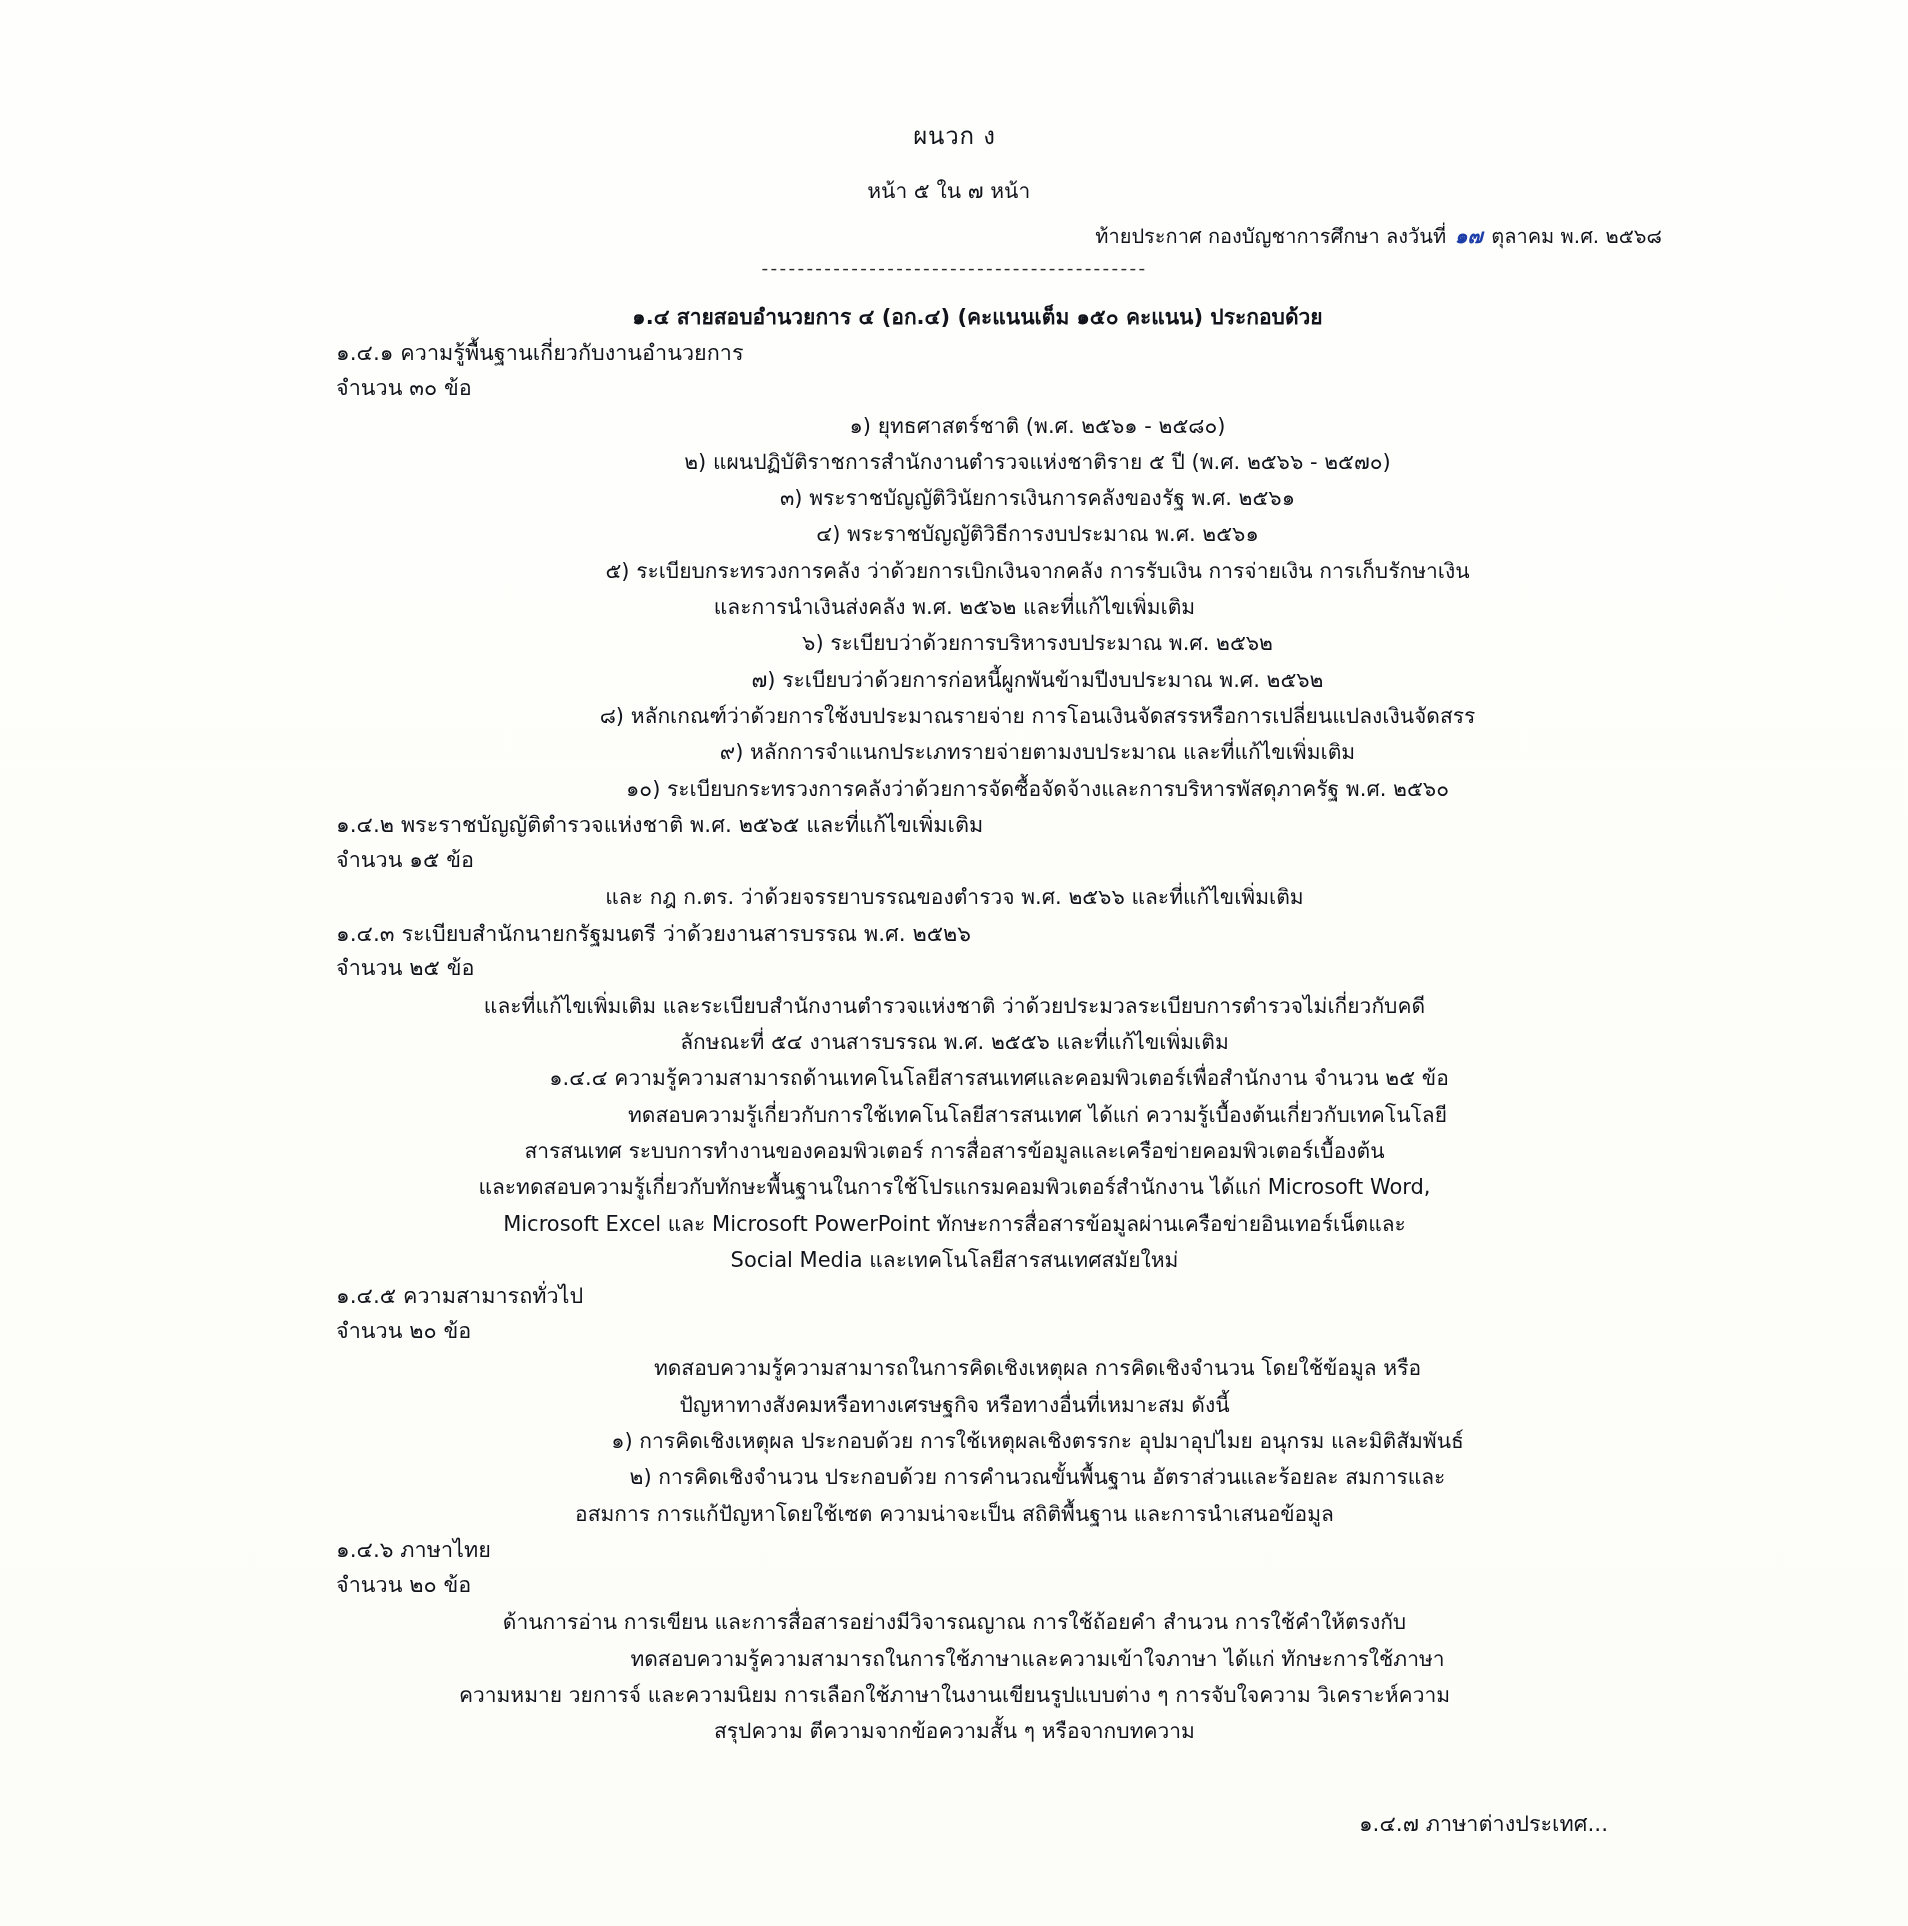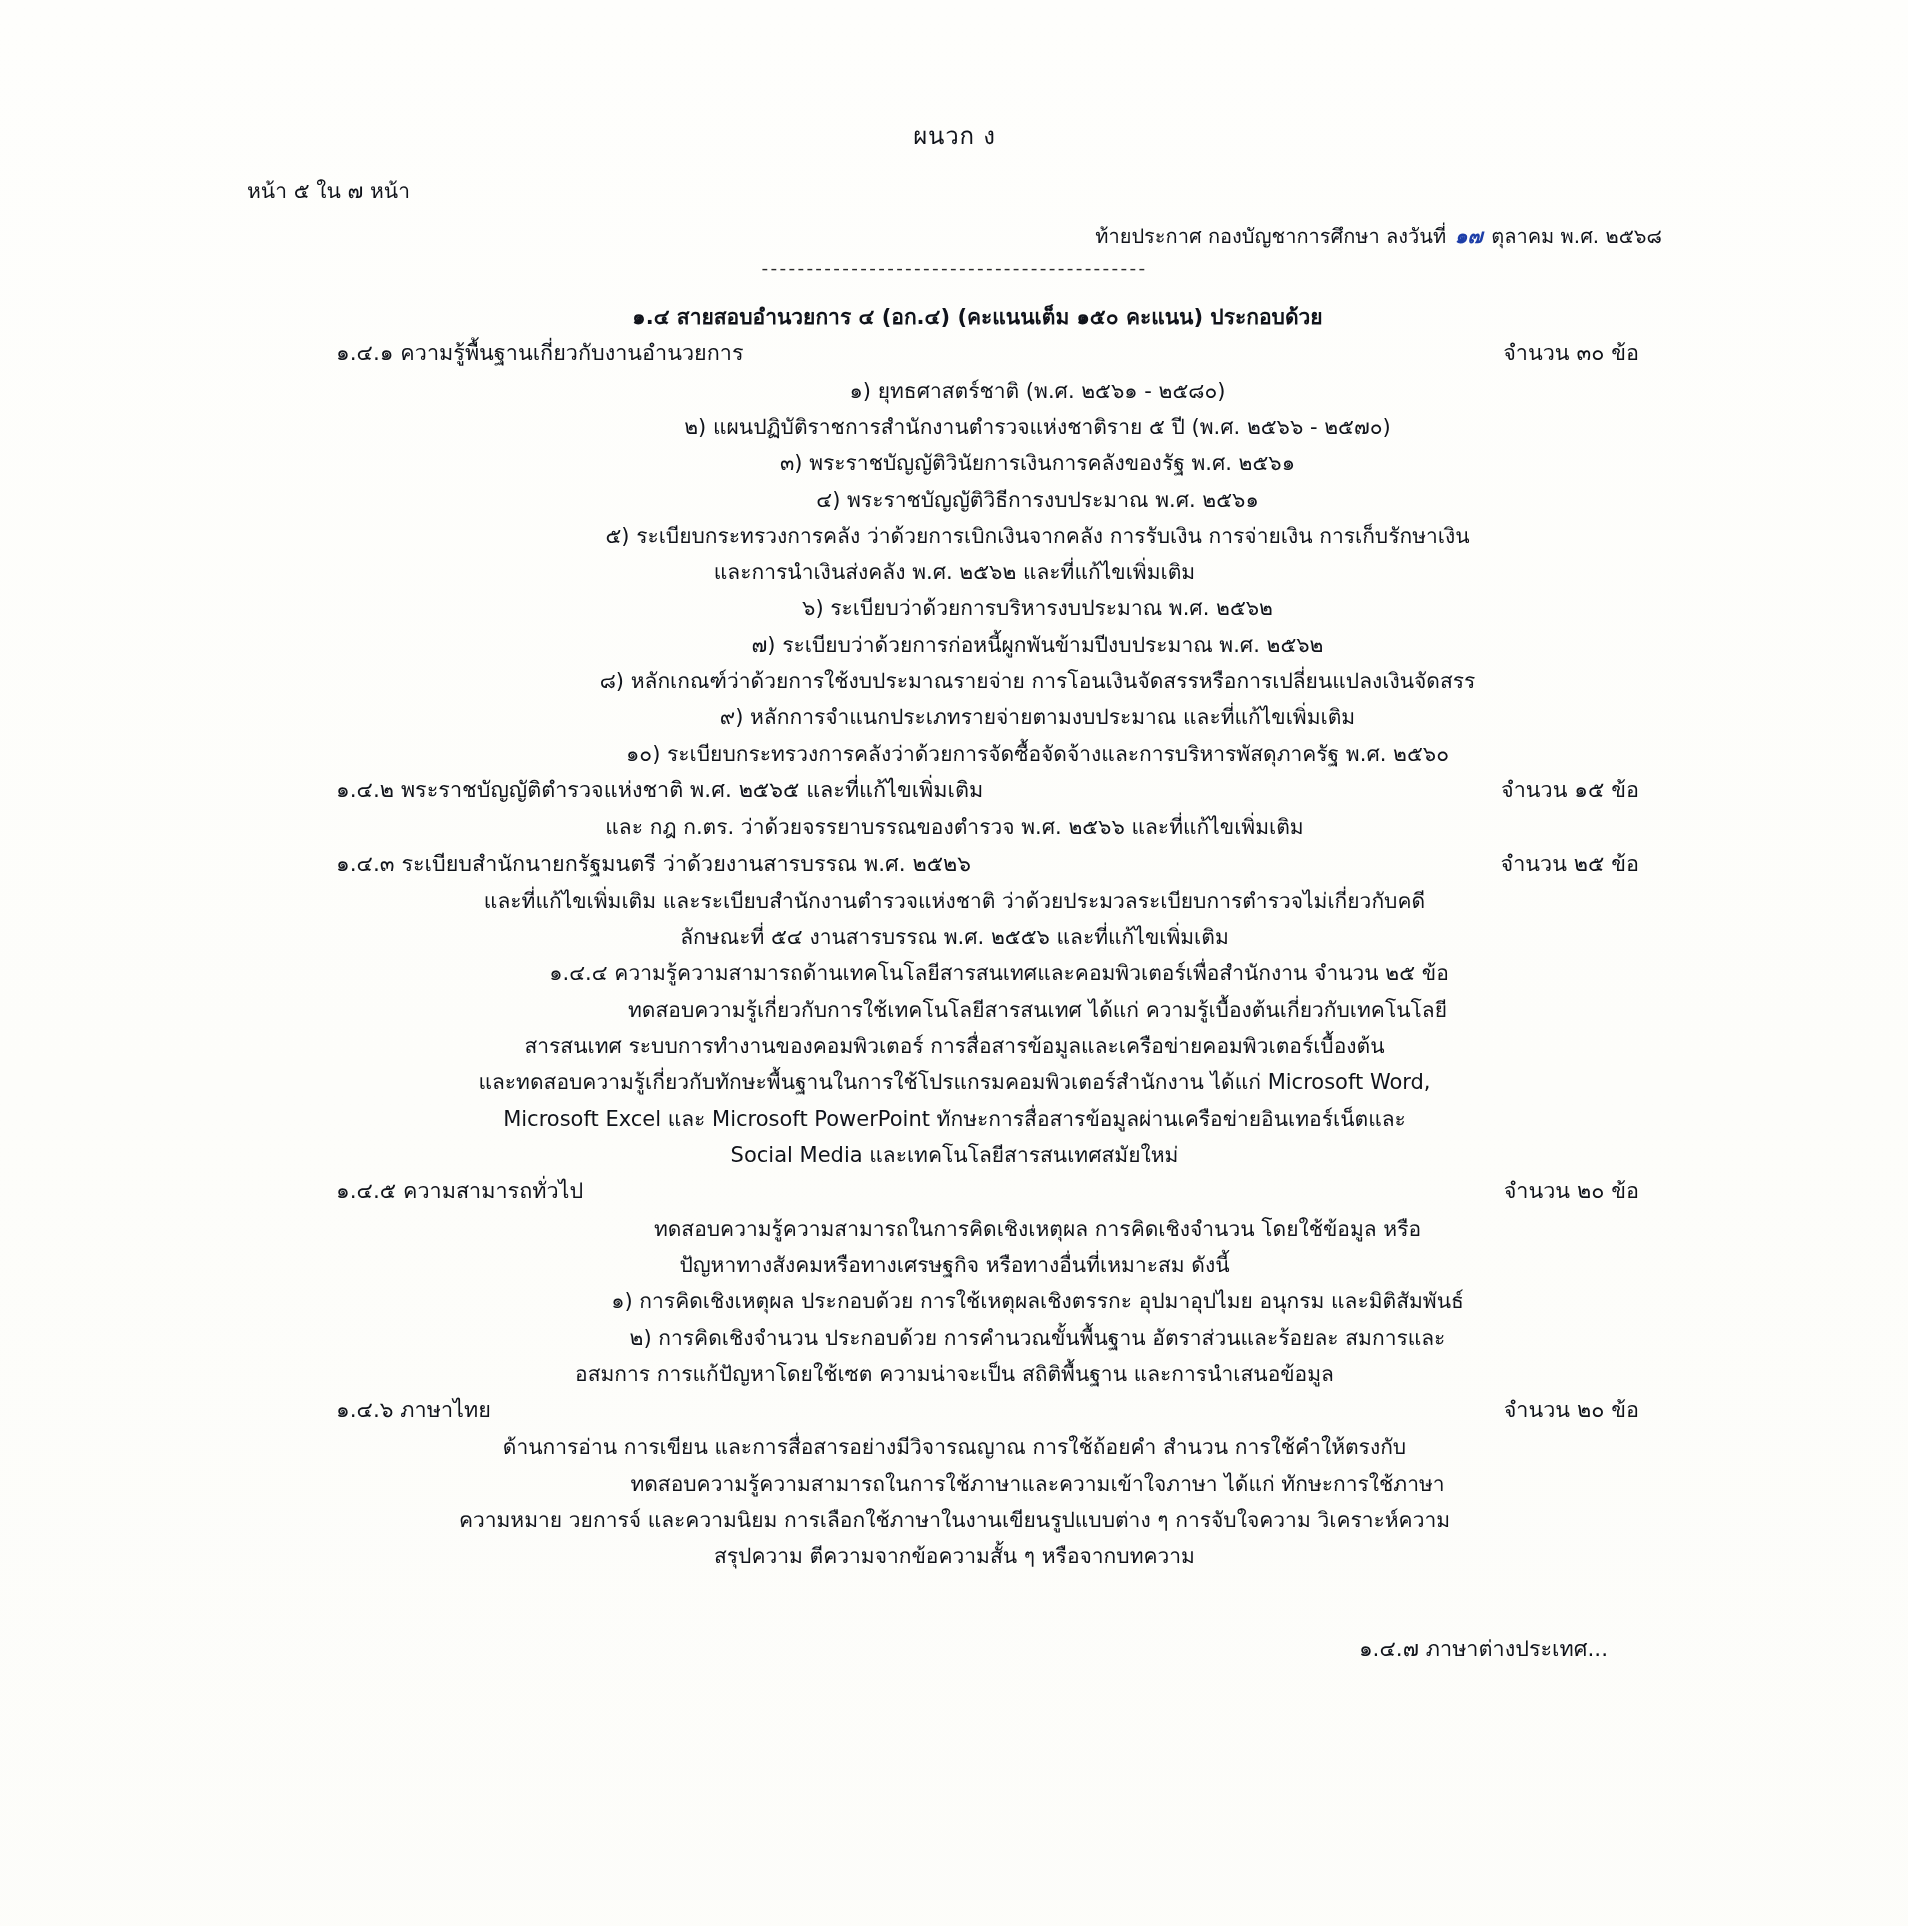--- a/index.html
+++ b/index.html
@@ -32,21 +32,21 @@
     padding: 116px 247px 0 247px;
   }
   .annex-title {
     text-align: center;
     font-size: 24px;
     letter-spacing: 0.8px;
     margin: 0 0 19px 0;
     font-weight: 400;
   }
   .page-marker {
-    text-align: left;
+    text-align: center;
     font-size: 21px;
     margin: 9.2px 0 3.9px 0;
     padding-right: 11.6px;
   }
   .doc-heading {
     text-align: right;
     font-size: 20px;
     margin: 13px 0 0 0;
     font-weight: 400;
     white-space: nowrap;
@@ -69,20 +69,21 @@
     font-size: 21px;
     line-height: 1.62;
     margin: 0 0 2.3px 0;
     text-align: center;
   }
   .level-1 {
     padding-left: 46px;
   }
   .level-2 {
     padding-left: 89px;
+    flex-direction: column;
   }
   .level-3 {
     padding-left: 166px;
   }
   .level-body {
     padding-left: 0;
   }
   .row {
     display: flex;
     align-items: flex-start;

